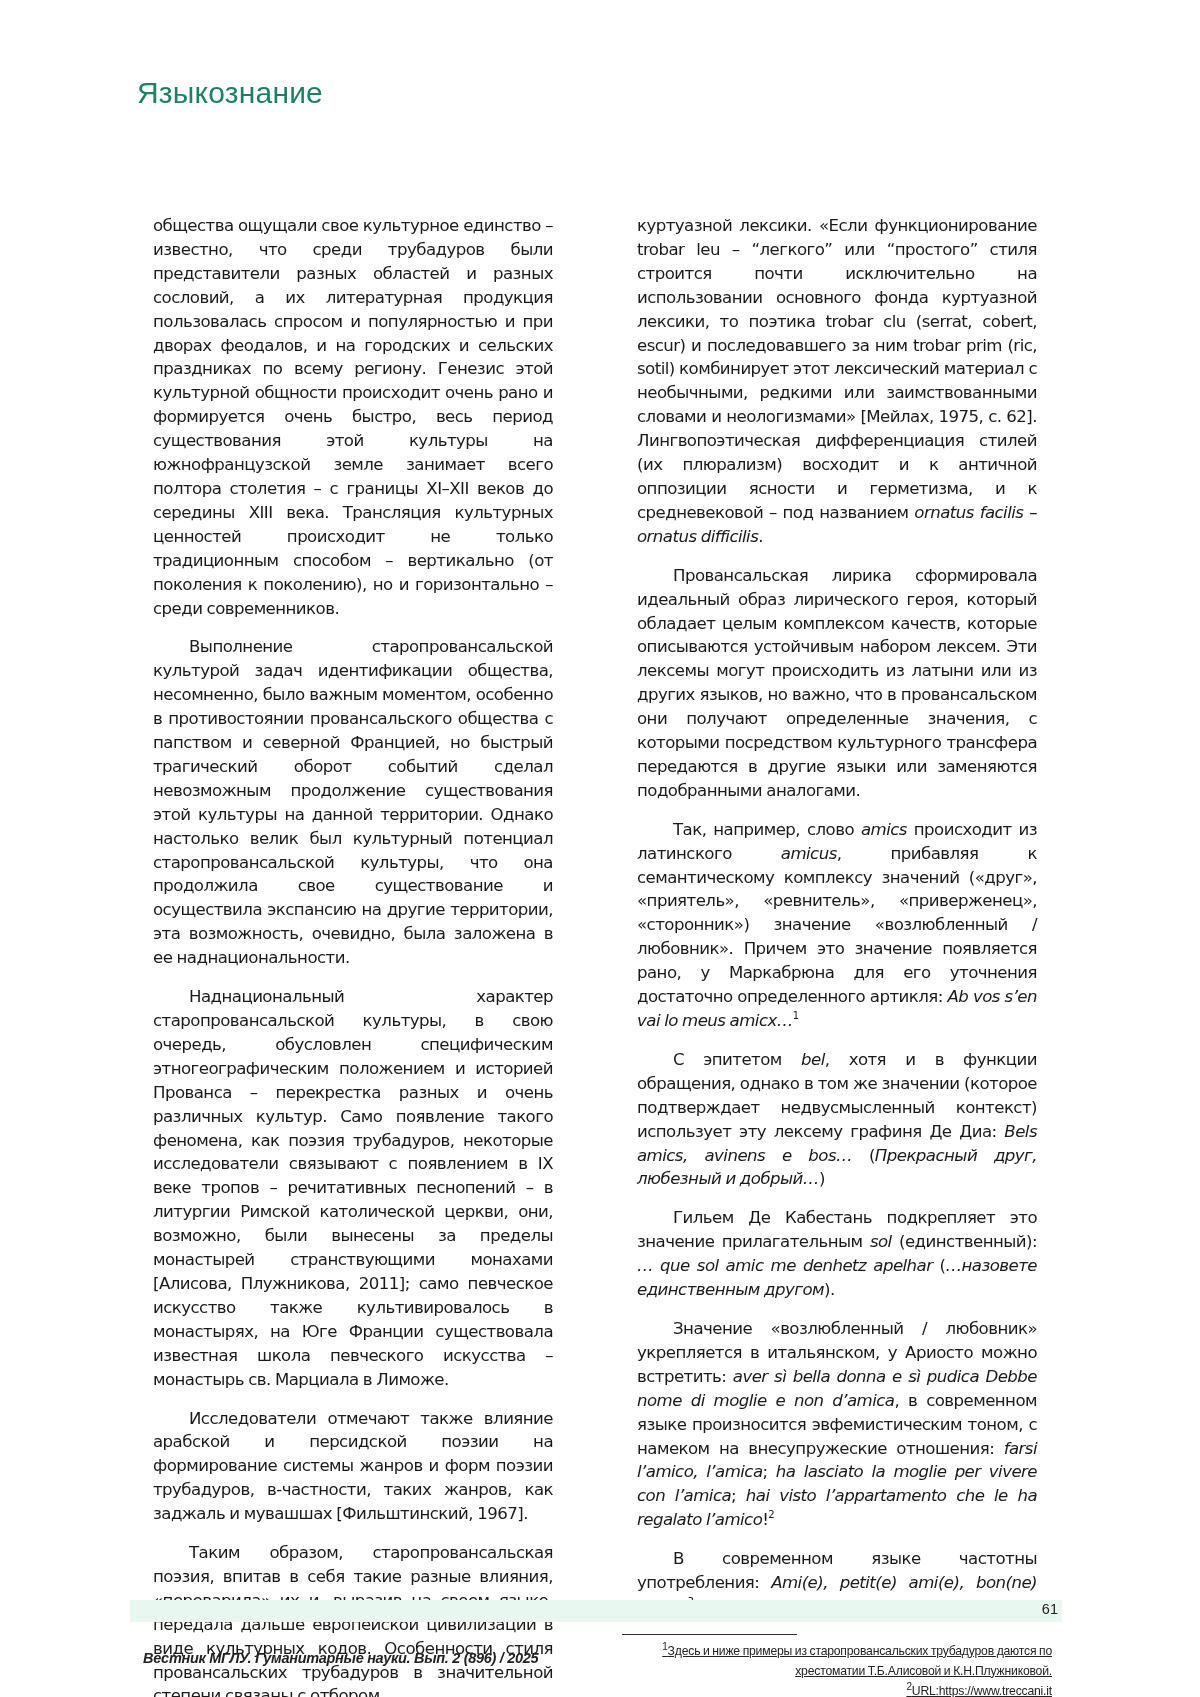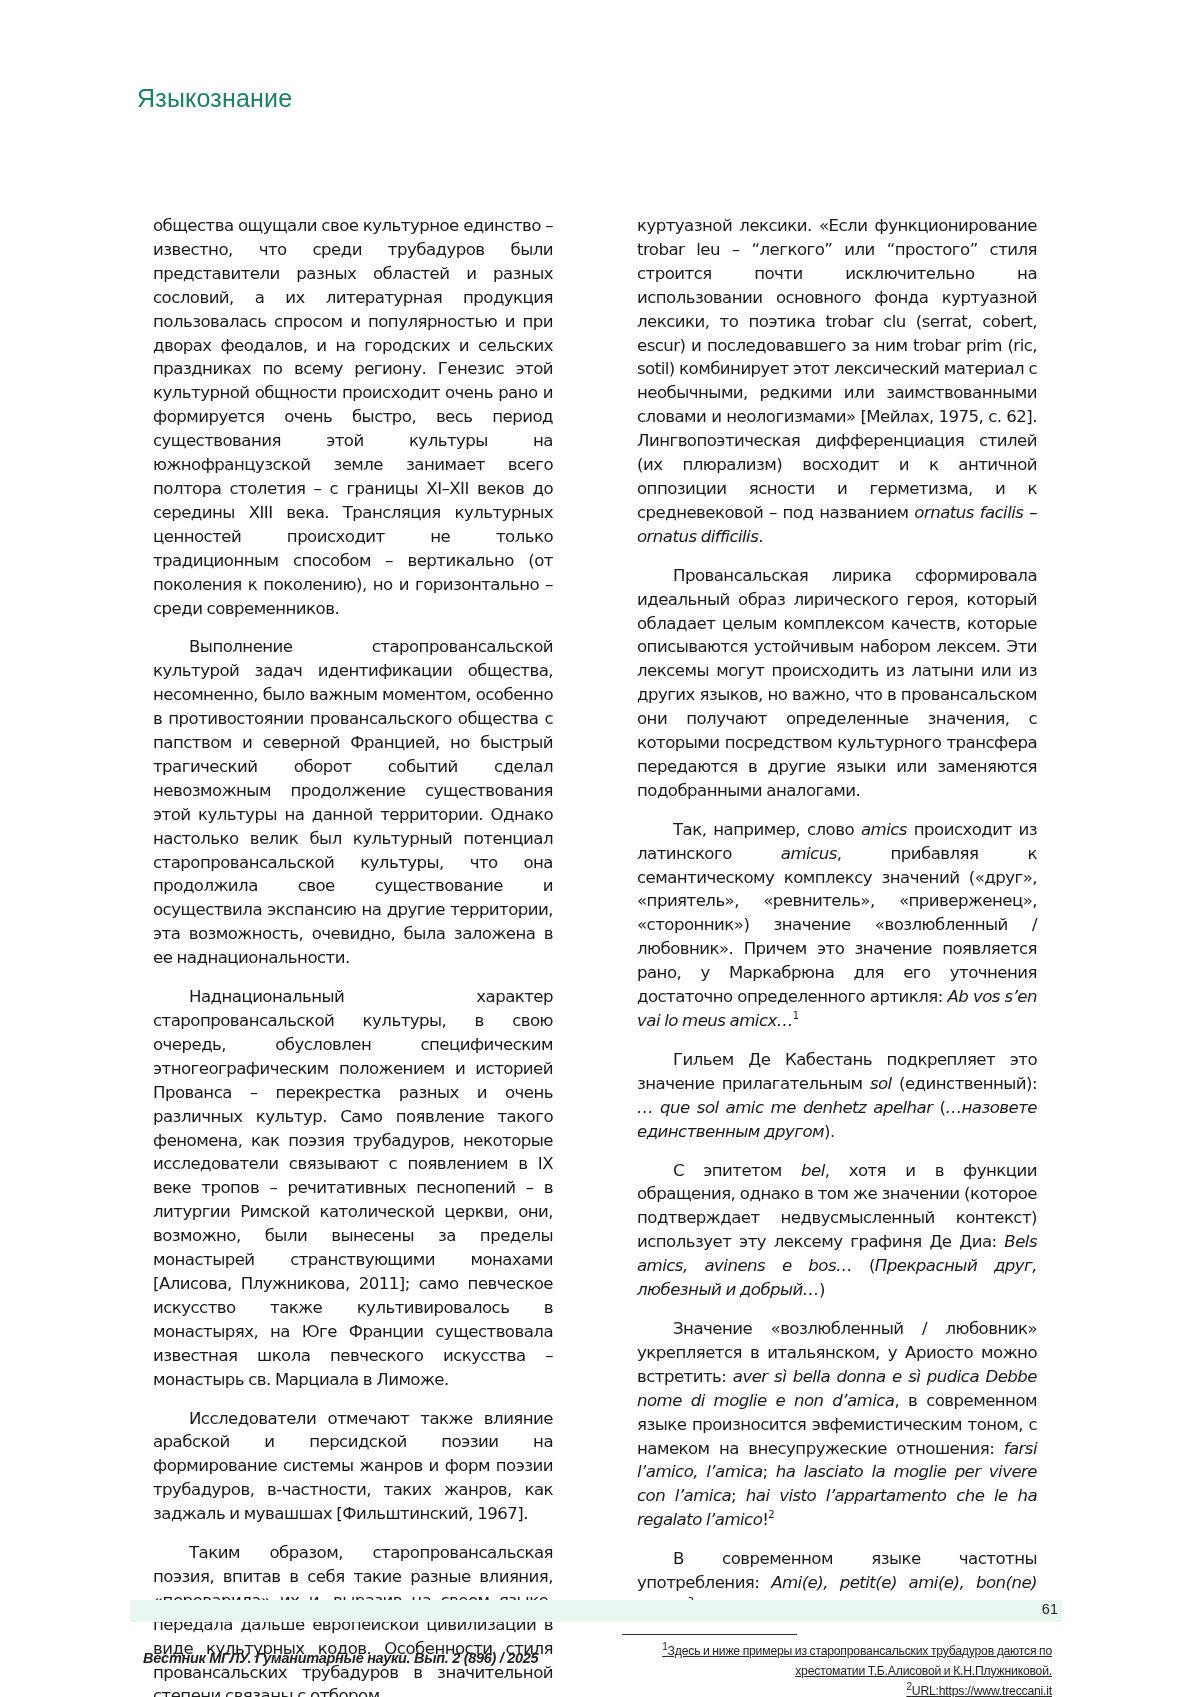--- a/index.html
+++ b/index.html
@@ -1,18 +1,18 @@
 <!DOCTYPE html>
 <html><head>
 <meta charset="utf-8">
 <style>
   html, body { margin: 0; padding: 0; background: #ffffff; }
   body { width: 1200px; height: 1697px; position: relative; overflow: hidden;
          font-family: "DejaVu Sans", "Liberation Sans", sans-serif; color: #1a1a1a; }
-  .section-title { position: absolute; left: 137px; top: 84px; font-size: 25px;
+  .section-title { position: absolute; left: 137px; top: 76px; font-size: 30px;
          color: #1f7f66; font-family: "Liberation Sans", sans-serif; letter-spacing: 0.2px; }
   .col { position: absolute; top: 199px; width: 430px; font-size: 16.6px; line-height: 23.9px;
          text-align: justify; hyphens: manual; font-family: "DejaVu Sans", sans-serif;
          letter-spacing: -0.55px; word-spacing: -0.5px; }
   .col-left { left: 138px; }
   .col-right { left: 622px; }
   .col p { margin: 15px; text-indent: 0; }
   .col p.ind { text-indent: 36px; }
   .col em { font-style: italic; }
   sup { font-size: 10px; line-height: 0; }
@@ -36,22 +36,22 @@
   <p class="ind">Выполнение старопровансальской культурой задач идентификации общества, несомненно, было важным моментом, особенно в противостоянии провансальского общества с папством и северной Францией, но быстрый трагический оборот событий сделал невозможным продолжение существования этой культуры на данной территории. Однако настолько велик был культурный потенциал старопровансальской культуры, что она продолжила свое существование и осуществила экспансию на другие территории, эта возможность, очевидно, была заложена в ее наднациональности.</p>
   <p class="ind">Наднациональный характер старопровансальской культуры, в свою очередь, обусловлен специфическим этногеографическим положением и историей Прованса – перекрестка разных и очень различных культур. Само появление такого феномена, как поэзия трубадуров, некоторые исследователи связывают с появлением в IX веке тропов – речитативных песнопений – в литургии Римской католической церкви, они, возможно, были вынесены за пределы монастырей странствующими монахами [Алисова, Плужникова, 2011]; само певческое искусство также культивировалось в монастырях, на Юге Франции существовала известная школа певческого искусства – монастырь св. Марциала в Лиможе.</p>
   <p class="ind">Исследователи отмечают также влияние арабской и персидской поэзии на формирование системы жанров и форм поэзии трубадуров, в-частности, таких жанров, как заджаль и мувашшах [Фильштинский, 1967].</p>
   <p class="ind">Таким образом, старопровансальская поэзия, впитав в себя такие разные влияния, «переварила» их и, выразив на своем языке, передала дальше европейской цивилизации в виде культурных кодов. Особенности стиля провансальских трубадуров в значительной степени связаны с отбором</p>
 </div>
 
 <div class="col col-right">
   <p><span>куртуазной лексики. «Если функционирование trobar leu – “легкого” или “простого” стиля строится почти исключительно на использовании основного фонда куртуазной лексики, то поэтика trobar clu (serrat, cobert, escur) и последовавшего за ним trobar prim (ric, sotil) комбинирует этот лексический материал с необычными, редкими или заимствованными словами и неологизмами» [Мейлах, 1975, с. 62]. Лингвопоэтическая дифференциация стилей (их плюрализм) восходит и к античной оппозиции ясности и герметизма, и к средневековой – под названием </span><em>ornatus facilis – ornatus difficilis</em><span>.</span></p>
   <p class="ind">Провансальская лирика сформировала идеальный образ лирического героя, который обладает целым комплексом качеств, которые описываются устойчивым набором лексем. Эти лексемы могут происходить из латыни или из других языков, но важно, что в провансальском они получают определенные значения, с которыми посредством культурного трансфера передаются в другие языки или заменяются подобранными аналогами.</p>
   <p class="ind"><span>Так, например, слово </span><em>amics</em><span> происходит из латинского </span><em>amicus</em><span>, прибавляя к семантическому комплексу значений («друг», «приятель», «ревнитель», «приверженец», «сторонник») значение «возлюбленный / любовник». Причем это значение появляется рано, у Маркабрюна для его уточнения достаточно определенного артикля: </span><em>Ab vos s’en vai lo meus amicx…</em><sup>1</sup></p>
+  <p class="ind"><span>С эпитетом </span><em>bel</em><span>, хотя и в функции обращения, однако в том же значении (которое подтверждает недвусмысленный контекст) использует эту лексему графиня Де Диа: </span><em>Bels amics, avinens e bos…</em><span> (</span><em>Прекрасный друг, любезный и добрый…</em><span>)</span></p>
   <p class="ind"><span>Гильем Де Кабестань подкрепляет это значение прилагательным </span><em>sol</em><span> (единственный): </span><em>… que sol amic me denhetz apelhar</em><span> (</span><em>…назовете единственным другом</em><span>).</span></p>
-  <p class="ind"><span>С эпитетом </span><em>bel</em><span>, хотя и в функции обращения, однако в том же значении (которое подтверждает недвусмысленный контекст) использует эту лексему графиня Де Диа: </span><em>Bels amics, avinens e bos…</em><span> (</span><em>Прекрасный друг, любезный и добрый…</em><span>)</span></p>
   <p class="ind"><span>Значение «возлюбленный / любовник» укрепляется в итальянском, у Ариосто можно встретить: </span><em>aver sì bella donna e sì pudica Debbe nome di moglie e non d’amica</em><span>, в современном языке произносится эвфемистическим тоном, с намеком на внесупружеские отношения: </span><em>farsi l’amico, l’amica</em><span>; </span><em>ha lasciato la moglie per vivere con l’amica</em><span>; </span><em>hai visto l’appartamento che le ha regalato l’amico</em><span>!</span><sup>2</sup></p>
   <p class="ind"><span>В современном языке частотны употребления: </span><em>Ami(e), petit(e) ami(e), bon(ne) ami(e)</em><sup>3</sup><span>.</span></p>
 
   <div class="fn-rule"></div>
   <div class="footnotes">
     <div><sup>1</sup><span>Здесь и ниже примеры из старопровансальских трубадуров даются по хрестоматии Т.Б.Алисовой и К.Н.Плужниковой.</span></div>
     <div><sup>2</sup><span>URL:https://www.treccani.it</span></div>
     <div><sup>3</sup><span>URL: https://www.larousse.fr/dictionnaires/francais/ami/2846</span></div>
   </div>
 </div>

